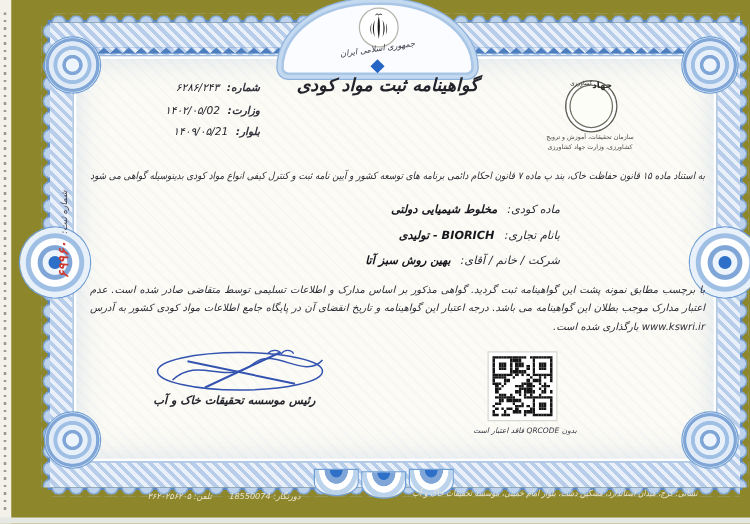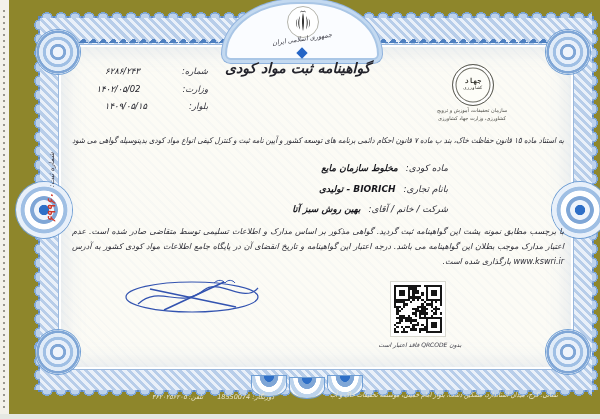--- a/index.html
+++ b/index.html
@@ -54,32 +54,32 @@
         border-radius:75px 75px 6px 6px / 54px 54px 6px 6px;
         box-shadow:0 0 0 3px rgba(205,223,243,.85),0 0 0 4px #8fb2dd;}
   .emblem-circle{position:absolute;left:60px;top:2px;width:30px;height:30px;border-radius:50%;
         background:#fff;border:1px solid #b5b5ad;display:flex;align-items:center;justify-content:center;}
   .arch-caption{position:absolute;left:8px;top:31px;width:134px;text-align:center;
         font-size:6.5px;font-style:italic;color:#3b3b45;transform:rotate(-8deg);}
   .arch-diamond{position:absolute;left:71px;top:45px;width:8px;height:8px;background:#2565c6;transform:rotate(45deg);}
 
   
   .abs{position:absolute;z-index:4;}
-  .title{left:225px;top:60px;width:170px;text-align:left;font-size:14px;font-weight:bold;
+  .title{left:225px;top:60px;width:170px;text-align:center;font-size:14px;font-weight:bold;
         font-style:italic;font-family:"DejaVu Serif",serif;color:#23232b;}
   .orglogo{left:452px;top:64px;width:40px;height:40px;border-radius:50%;background:#fdfdf8;
-        border:1.5px solid #5a5a52;display:flex;flex-direction:column;align-items:center;justify-content:center;
-        box-shadow:inset 0 0 0 2.5px #fff,inset 0 0 0 3.5px #6e6e64;font-family:Liberation Mono, monospace;}
+        border:1.5px solid #5a5a52;display:flex;flex-direction:row;align-items:flex-start;justify-content:center;
+        box-shadow:inset 0 0 0 2.5px #fff,inset 0 0 0 3.5px #6e6e64;}
   .orglogo .t1{font-size:7px;font-weight:bold;color:#2e2e28;line-height:1;}
   .orglogo .t2{font-size:4.5px;color:#2e2e28;line-height:1.4;}
   .org-lines{left:418px;top:107px;width:108px;text-align:center;font-size:5px;line-height:1.5;color:#4a4a44;}
 
   .meta{left:78px;top:66px;width:130px;font-size:8.5px;font-style:italic;}
   .meta .row{display:flex;gap:6px;margin-bottom:7.5px;align-items:baseline;}
-  .meta .lab{font-weight:normal;color:#32323c;margin-left:36px;}
+  .meta .lab{font-weight:bold;color:#32323c;}
   .meta .val{color:#23232b;letter-spacing:.5px;}
 
   .shrink{white-space:nowrap;text-align:right;}
   .intro{left:72px;top:136px;width:492px;font-size:8px;font-style:italic;color:#2d2d36;}
 
   .field{font-size:9px;font-style:italic;display:flex;gap:8px;align-items:baseline;}
   .field .lab{color:#2d2d36;}
   .field .val{font-weight:bold;color:#17171d;}
   .f1{right:152px;top:163px;}
   .f2{right:152px;top:184px;}
@@ -99,21 +99,21 @@
   .legal{left:80px;top:338px;width:285px;font-size:6.5px;font-style:italic;color:#3a3a44;}
 
   .qr{left:390px;top:281px;width:56px;height:56px;background:#fff;border:1px solid #d8d8d0;
         display:grid;grid-template-columns:repeat(21,1fr);grid-auto-rows:1fr;padding:3px;box-sizing:border-box;}
   .qr div{background:#fff;}
   .qr div.on{background:#161616;}
   .qr-caption{left:368px;top:341px;width:104px;font-size:6px;font-style:italic;color:#3a3a44;text-align:center;}
 
   .footer-address{left:330px;top:391px;width:228px;font-size:7px;font-style:italic;color:#ece7cf;}
   .footer-tel{left:118px;top:393px;width:190px;display:flex;gap:14px;font-size:6.5px;
-        font-style:italic;color:#ece7cf;direction:ltr;justify-content:center;}
+        font-style:italic;color:#ece7cf;direction:ltr;justify-content:flex-start;}
   .footer-tel span{direction:rtl;unicode-bidi:isolate;white-space:nowrap;}
 </style>
 </head>
 <body>
 
 <div class="page">
 
   <div class="side-strip"></div>
 
   <div class="frame">
@@ -170,29 +170,29 @@
     <div class="row">
       <span class="lab">شماره:</span>
       <span class="val">۶۲۸۶/۲۴۳</span>
     </div>
     <div class="row">
       <span class="lab">وزارت:</span>
       <span class="val">۱۴۰۲/۰۵/02</span>
     </div>
     <div class="row">
       <span class="lab">بلوار:</span>
-      <span class="val">۱۴۰۹/۰۵/۱۵</span>
+      <span class="val">۱۴۰۹/۰۵/21</span>
     </div>
   </div>
 
   <div class="abs intro shrink" style="transform-origin: 100% 50%; transform: scaleX(0.875445);">به استناد ماده ۱۵ قانون حفاظت خاک، بند پ ماده ۷ قانون احکام دائمی برنامه های توسعه کشور و آیین نامه ثبت و کنترل کیفی انواع مواد کودی بدینوسیله گواهی می شود</div>
 
   <div class="abs field f1">
     <span class="lab">ماده کودی:</span>
-    <span class="val">مخلوط سازمان مایع</span>
+    <span class="val">مخلوط شیمیایی دولتی</span>
   </div>
   <div class="abs field f2">
     <span class="lab">بانام تجاری:</span>
     <span class="val">BIORICH - تولیدی</span>
   </div>
   <div class="abs field f3">
     <span class="lab">شرکت / خانم / آقای:</span>
     <span class="val">بهین روش سبز آتا</span>
   </div>
 
@@ -203,20 +203,21 @@
     <span class="val">۶۹۹۶۰</span>
   </div>
 
   <svg class="abs sig-svg" viewBox="0 0 150 40">
     <ellipse cx="72" cy="21" rx="66" ry="15" stroke="#3353b0" stroke-width="1.2" fill="none"></ellipse>
     <path d="M18 28 C40 8 60 34 84 14 C100 2 124 28 138 12" stroke="#3353b0" stroke-width="1.2" fill="none"></path>
     <path d="M30 13 L116 31" stroke="#3353b0" stroke-width="1.6" fill="none"></path>
     <path d="M104 6 L44 34" stroke="#3353b0" stroke-width="1.6" fill="none"></path>
     <path d="M94 7 c4 -4 9 -3 11 0 c3 -4 8 -3 10 0" stroke="#3353b0" stroke-width="1" fill="none"></path>
   </svg>
+  <div class="abs sig-title">رئیس موسسه تحقیقات خاک و آب</div>
 
 
   <div class="abs qr">
       <div class="on"></div>
       <div class="on"></div>
       <div class="on"></div>
       <div class="on"></div>
       <div class="on"></div>
       <div class="on"></div>
       <div class="on"></div>

